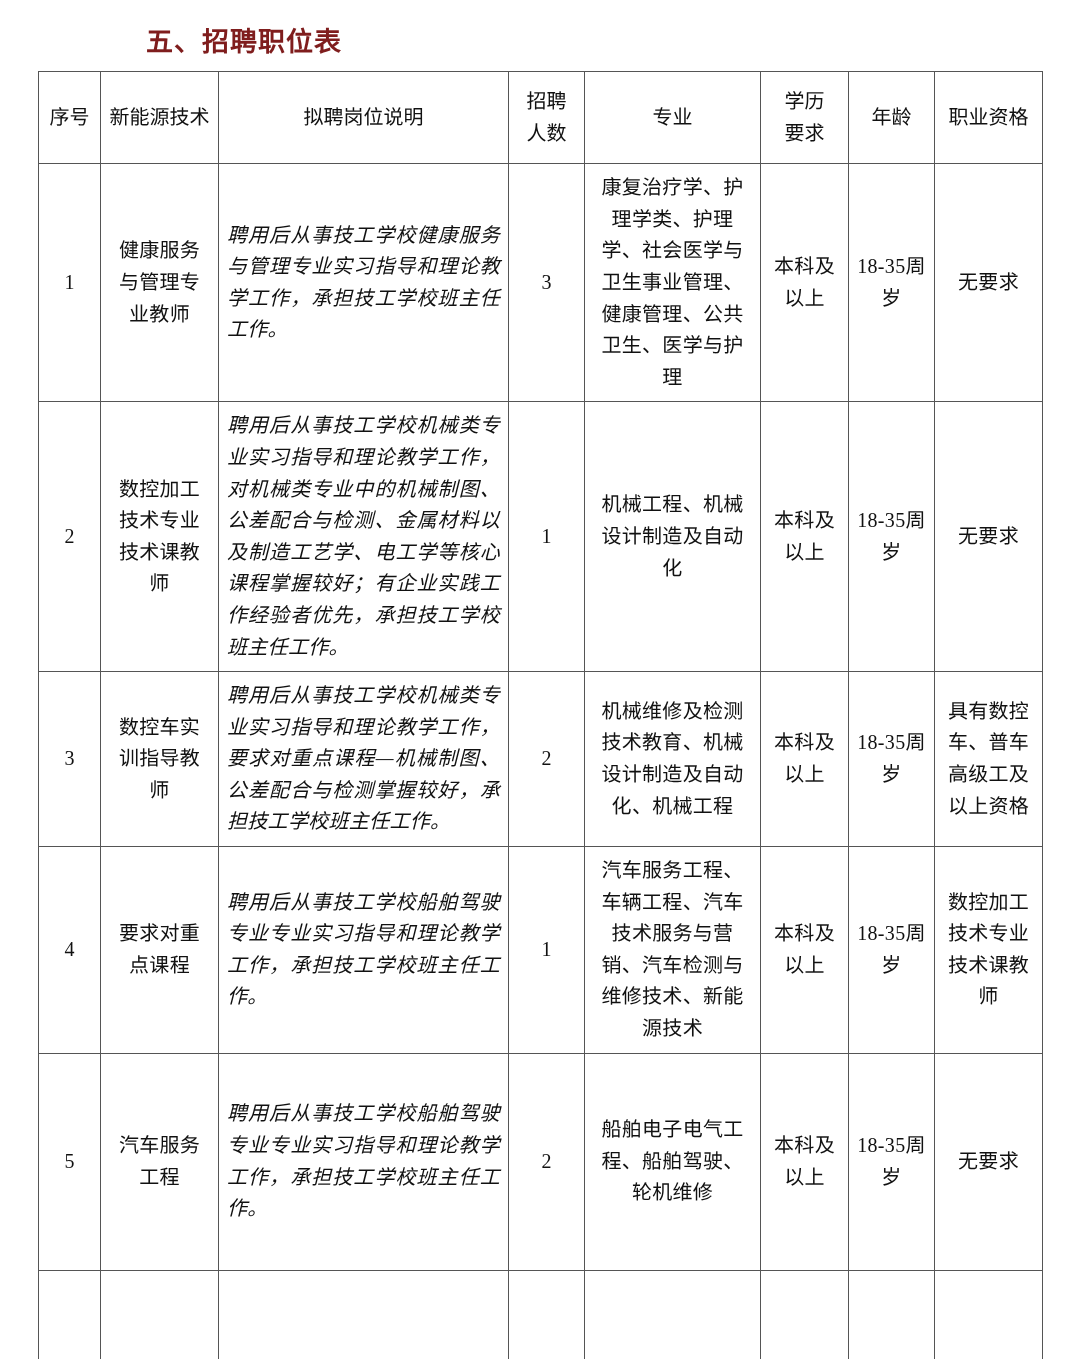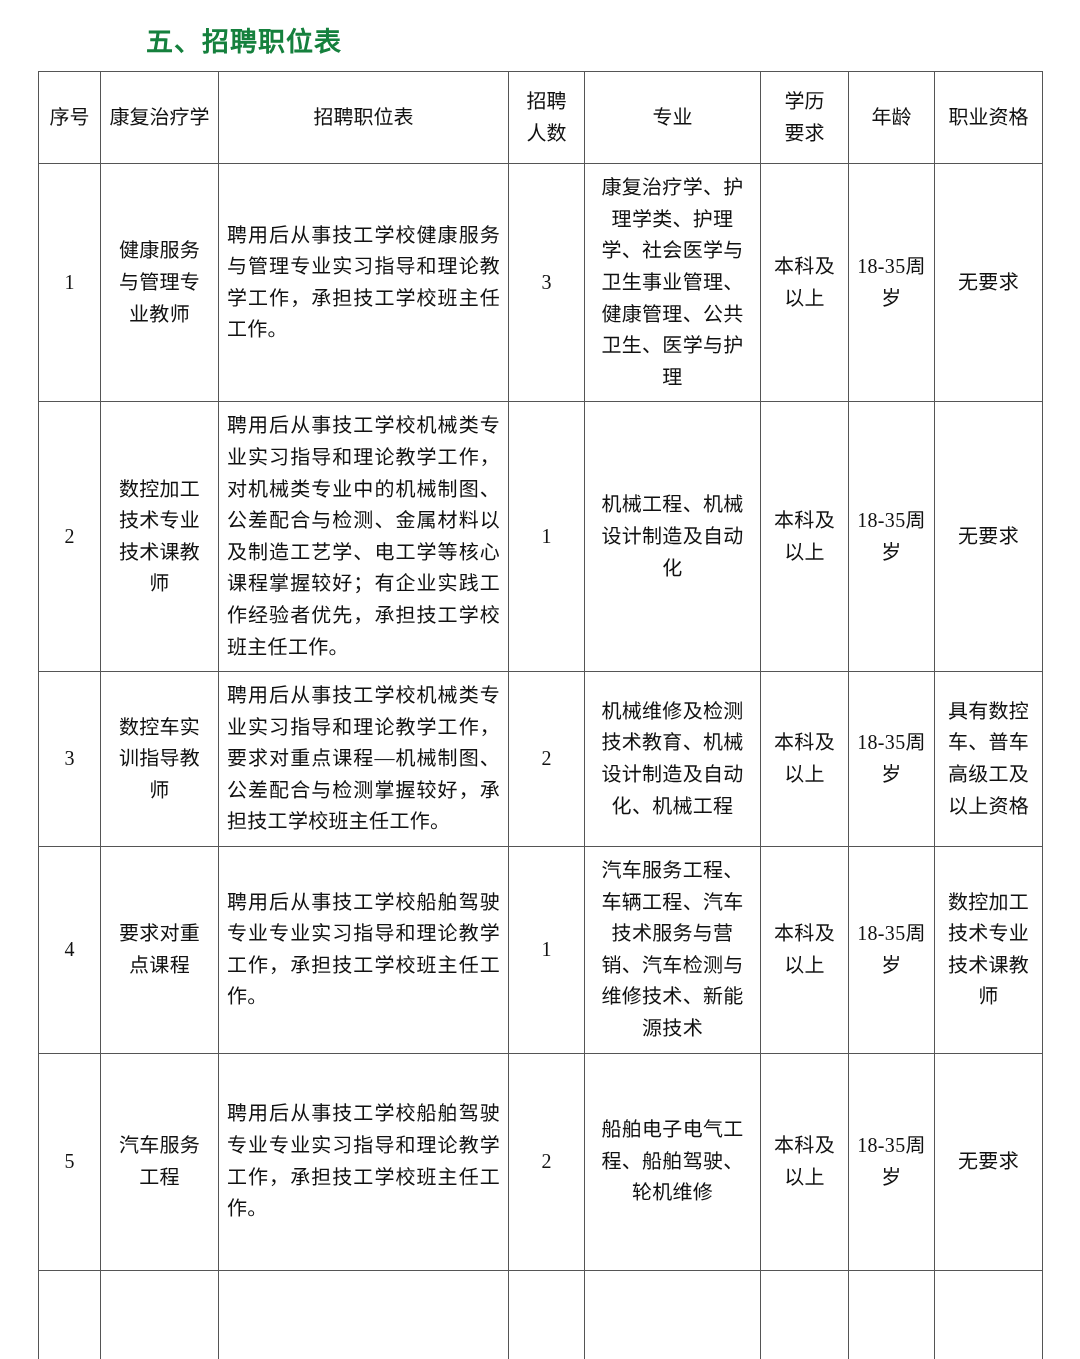--- a/index.html
+++ b/index.html
@@ -19,21 +19,21 @@
     box-sizing: border-box;
     padding: 14px 38px 20px 38px;
     position: relative;
   }
   .doc-title {
     font-family: "Liberation Sans", "DejaVu Sans", sans-serif;
     font-weight: bold;
     font-size: 27px;
     letter-spacing: 1px;
     margin: 6px 0 12px 108px;
-    color: #15803d;
+    color: #7f1d1d;
   }
   table.job-table {
     border-collapse: collapse;
     width: 1004px;
     table-layout: fixed;
     margin: 0;
   }
   table.job-table th,
   table.job-table td {
     border: 1px solid #555;
@@ -60,20 +60,21 @@
   td.c-idx, td.c-num, td.c-edu, td.c-age {
     text-align: center;
   }
   td.c-post, td.c-major, td.c-cert {
     text-align: center;
   }
   td.c-desc {
     text-align: justify;
     text-justify: inter-ideograph;
     letter-spacing: 0.3px;
+    font-style: italic;
   }
   td.c-post, td.c-major, td.c-cert, td.c-edu, td.c-age {
     letter-spacing: 0.3px;
   }
   .hdr-two-line { line-height: 1.45; }
   .tall-row td { height: 200px; }
   .spacer-row td {
     height: 78px;
     border-left: 1px solid #555;
     border-right: 1px solid #555;
@@ -95,22 +96,22 @@
       <col class="col-desc">
       <col class="col-num">
       <col class="col-major">
       <col class="col-edu">
       <col class="col-age">
       <col class="col-cert">
     </colgroup>
     <thead>
       <tr>
         <th>序号</th>
-        <th>康复治疗学</th>
-        <th>招聘职位表</th>
+        <th>新能源技术</th>
+        <th>拟聘岗位说明</th>
         <th class="hdr-two-line">
           <div>招聘</div>
           <div>人数</div>
         </th>
         <th>专业</th>
         <th class="hdr-two-line">
           <div>学历</div>
           <div>要求</div>
         </th>
         <th>年龄</th>

